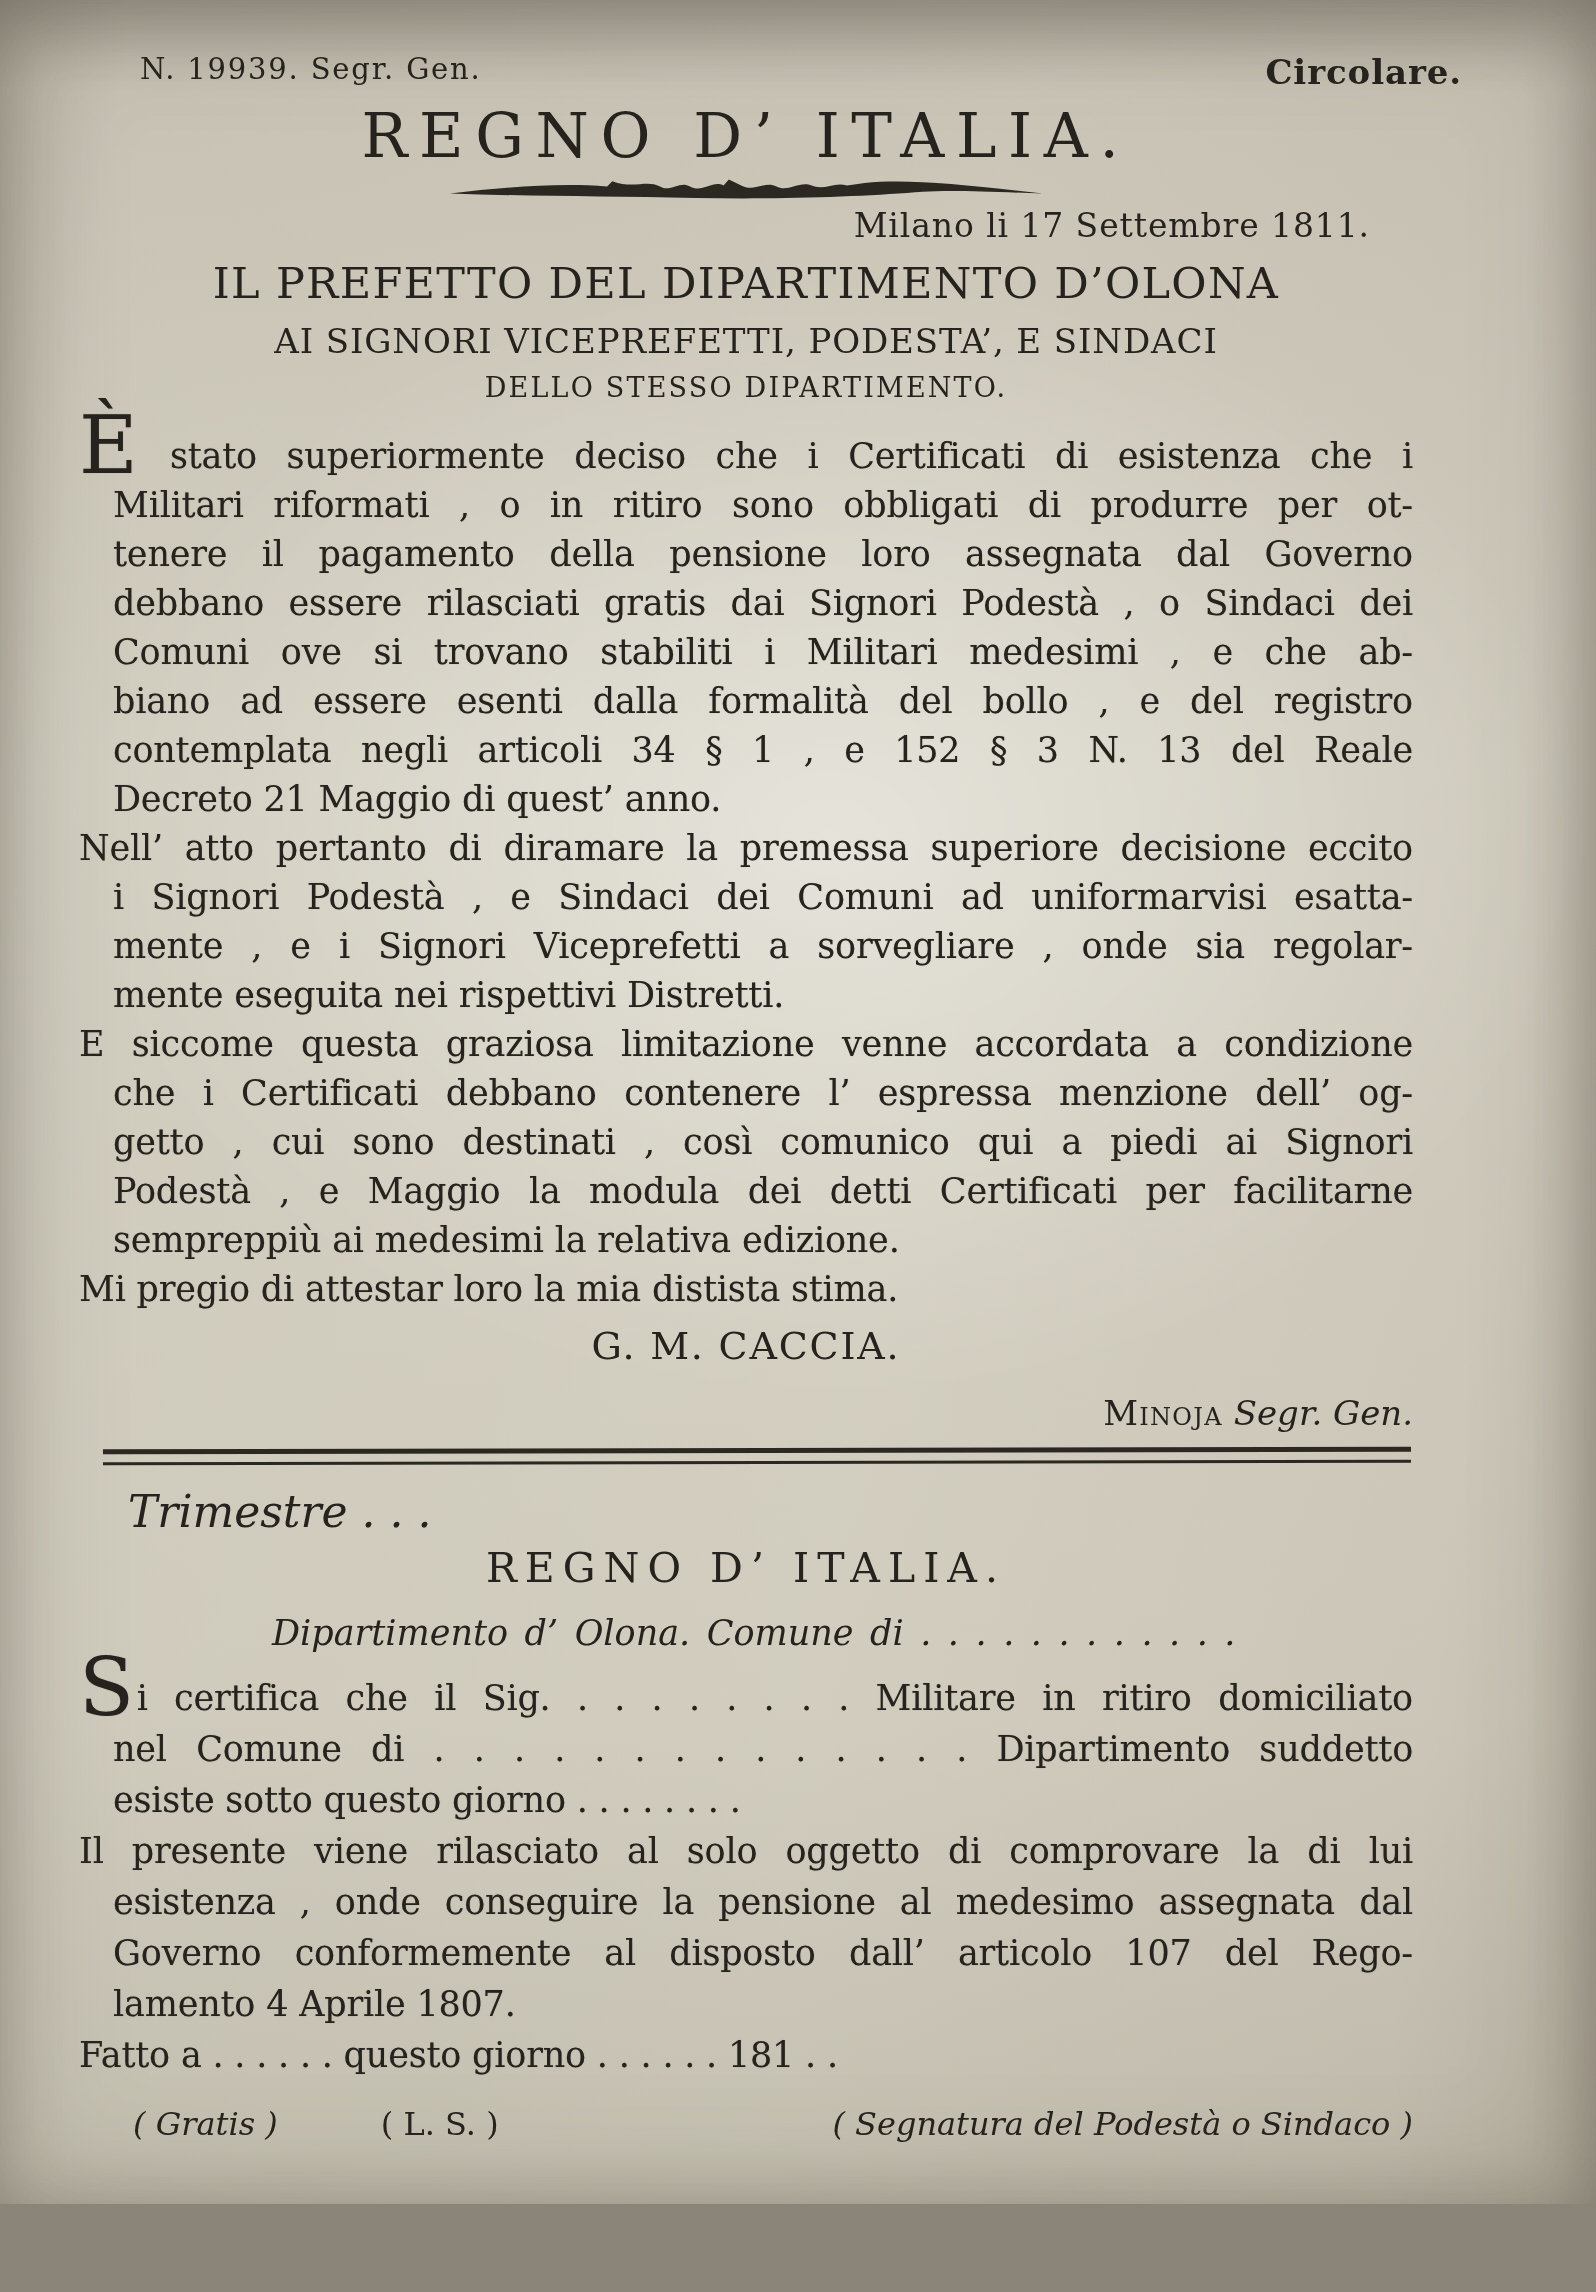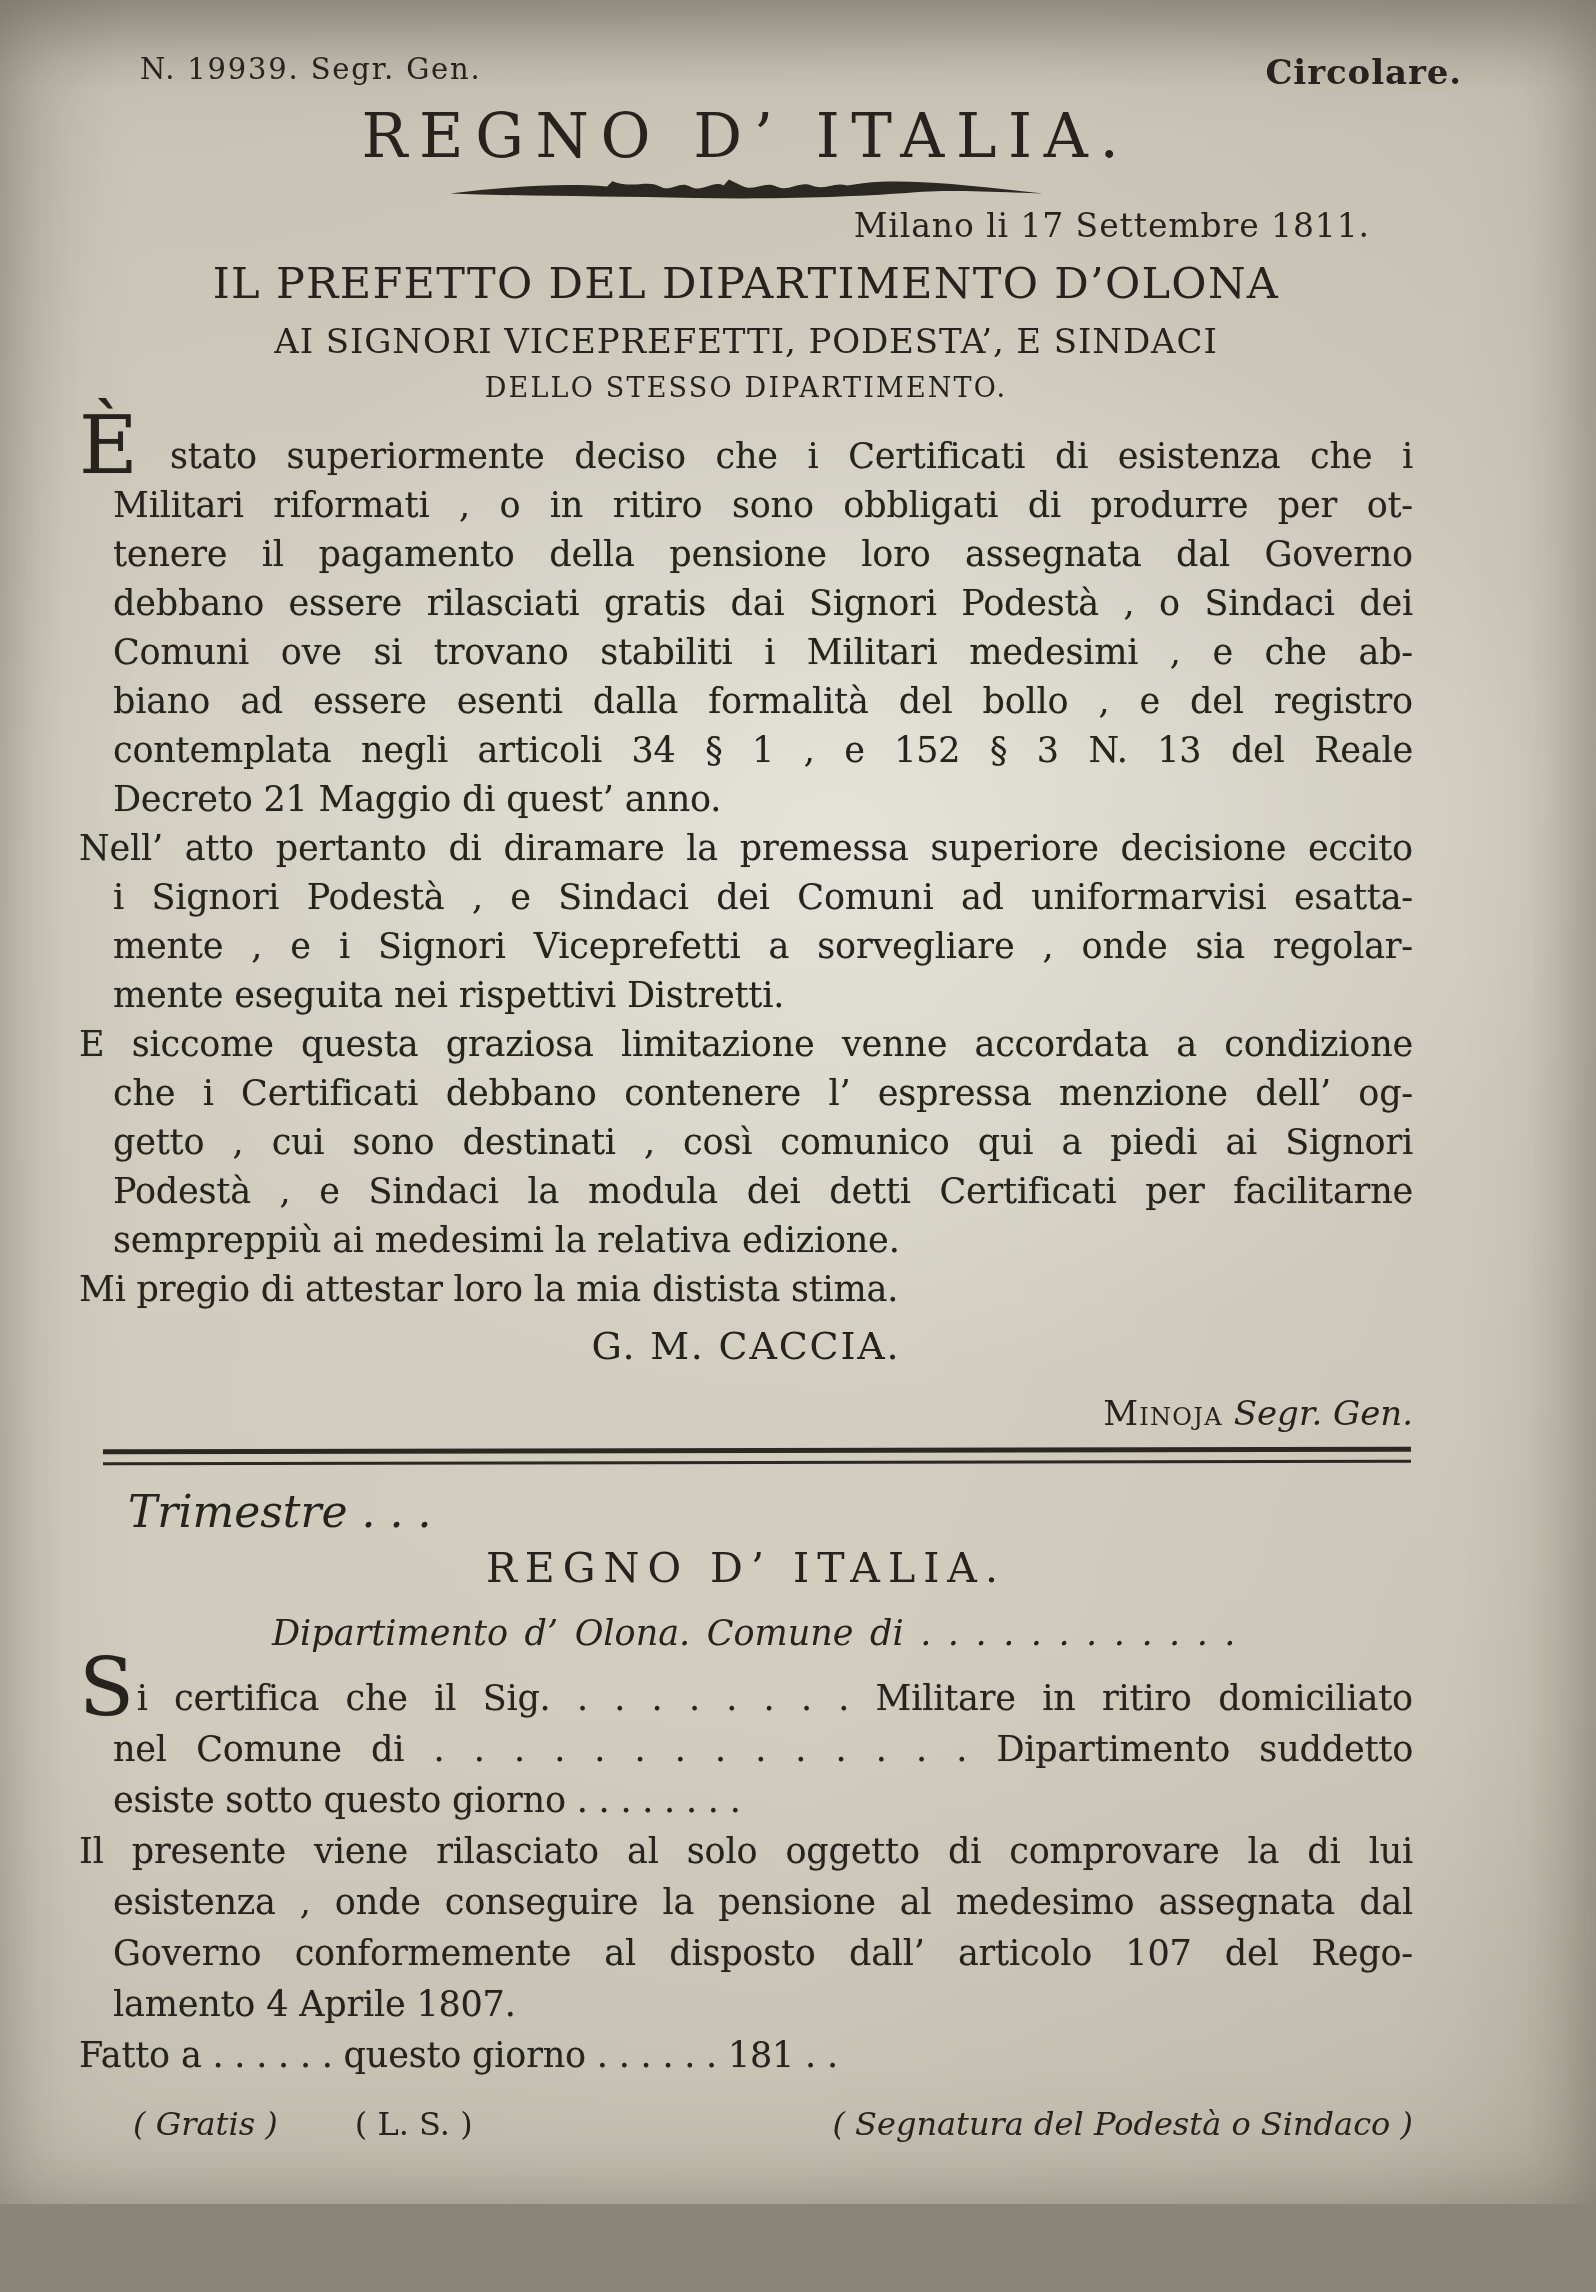--- a/index.html
+++ b/index.html
@@ -59,21 +59,21 @@
 
   
   .cert-head-row{margin-top:27px;display:flex;justify-content:space-between;align-items:baseline;font-size:44px;line-height:41px;gap:32px;}
   .cert-head-row .trimestre{margin-left:49px;white-space:nowrap;}
   .cert-head-row .caption{white-space:nowrap;}
   .cert-title{margin-top:10.7px;text-align:center;font-size:41px;line-height:50px;letter-spacing:8px;white-space:nowrap;}
   .cert-subtitle{margin-top:19.7px;margin-left:193px;font-size:35px;line-height:41px;word-spacing:5.4px;white-space:nowrap;}
   .cert-body{margin-top:19.7px;}
   .cert-footer{margin-top:23px;display:flex;align-items:baseline;font-size:32px;line-height:41px;}
   .cert-footer .gratis{margin-left:54px;white-space:nowrap;}
-  .cert-footer .seal{margin-left:77px;white-space:nowrap;}
+  .cert-footer .seal{margin-left:103px;white-space:nowrap;}
   .cert-footer .sig-note{margin-left:auto;white-space:nowrap;}
 </style>
 </head>
 <body>
 
 <div class="page">
   <div class="inner">
 
     <div class="ref-row">
       <span class="ref-num">N. 19939. Segr. Gen.</span>
@@ -109,21 +109,21 @@
           <div class="para">
             <div class="line">Nell’ atto pertanto di diramare la premessa superiore decisione eccito</div>
             <div class="line cont">i Signori Podestà , e Sindaci dei Comuni ad uniformarvisi esatta-</div>
             <div class="line cont">mente , e i Signori Viceprefetti a sorvegliare , onde sia regolar-</div>
             <div class="line cont last">mente eseguita nei rispettivi Distretti.</div>
           </div>
           <div class="para">
             <div class="line">E siccome questa graziosa limitazione venne accordata a condizione</div>
             <div class="line cont">che i Certificati debbano contenere l’ espressa menzione dell’ og-</div>
             <div class="line cont">getto , cui sono destinati , così comunico qui a piedi ai Signori</div>
-            <div class="line cont">Podestà , e Sindaci la modula dei detti Certificati per facilitarne</div>
+            <div class="line cont">Podestà , e Maggio la modula dei detti Certificati per facilitarne</div>
             <div class="line cont last">sempreppiù ai medesimi la relativa edizione.</div>
           </div>
           <div class="para">
             <div class="line last">Mi pregio di attestar loro la mia distista stima.</div>
           </div>
         </div>
       <div class="signature">G. M. CACCIA.</div>
       <div class="countersig">
         <span class="sc">Minoja</span>
         <span class="it">Segr. Gen.</span>

